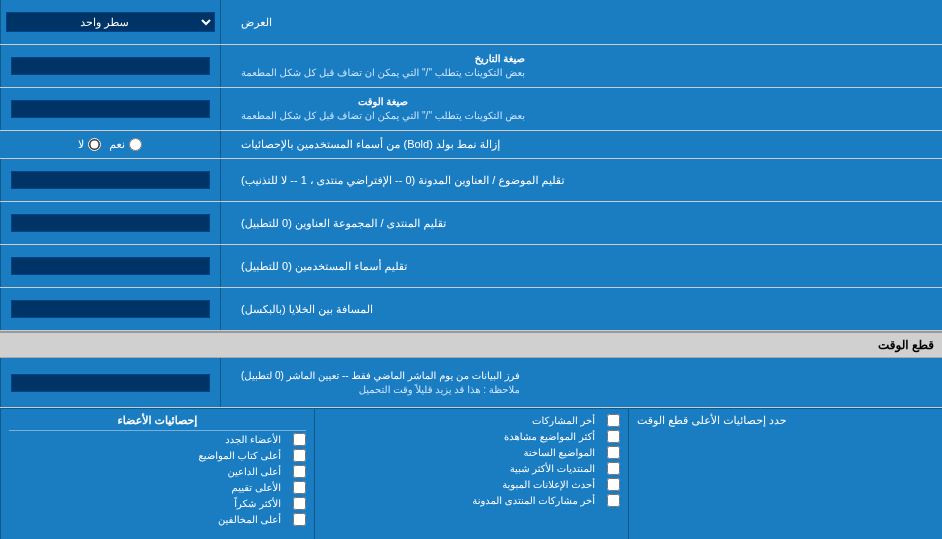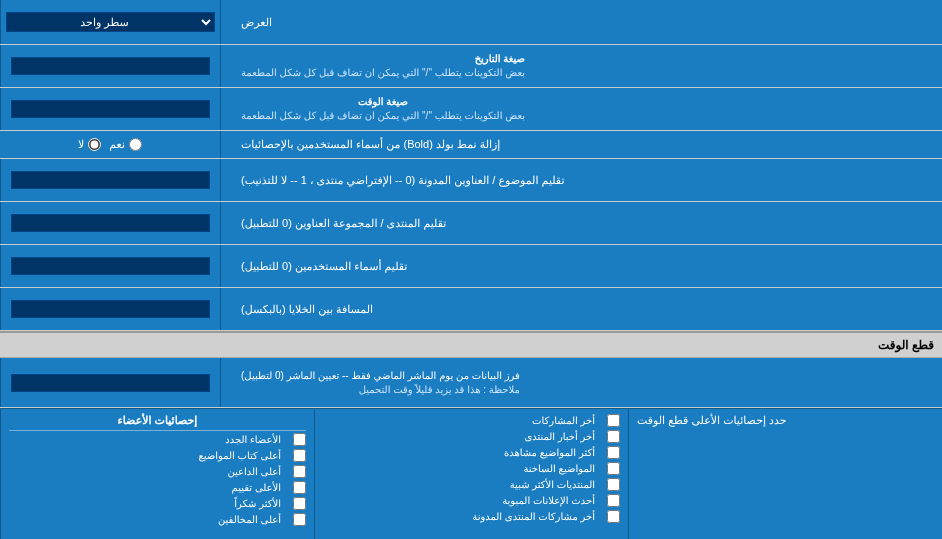--- a/index.html
+++ b/index.html
@@ -270,24 +270,20 @@
       <span>حدد إحصائيات الأعلى قطع الوقت</span>
     </div>
 
     <div class="stats-col">
       <div class="checkbox-item">
         <input type="checkbox" style="">
         <label>أخر المشاركات</label>
       </div>
       <div class="checkbox-item">
         <input type="checkbox" style="">
-        <label>أخر أخبار المنتدى</label>
-      </div>
-      <div class="checkbox-item">
-        <input type="checkbox" style="">
         <label>أكثر المواضيع مشاهدة</label>
       </div>
       <div class="checkbox-item">
         <input type="checkbox" style="">
         <label>المواضيع الساخنة</label>
       </div>
       <div class="checkbox-item">
         <input type="checkbox" style="">
         <label>المنتديات الأكثر شبية</label>
       </div>

